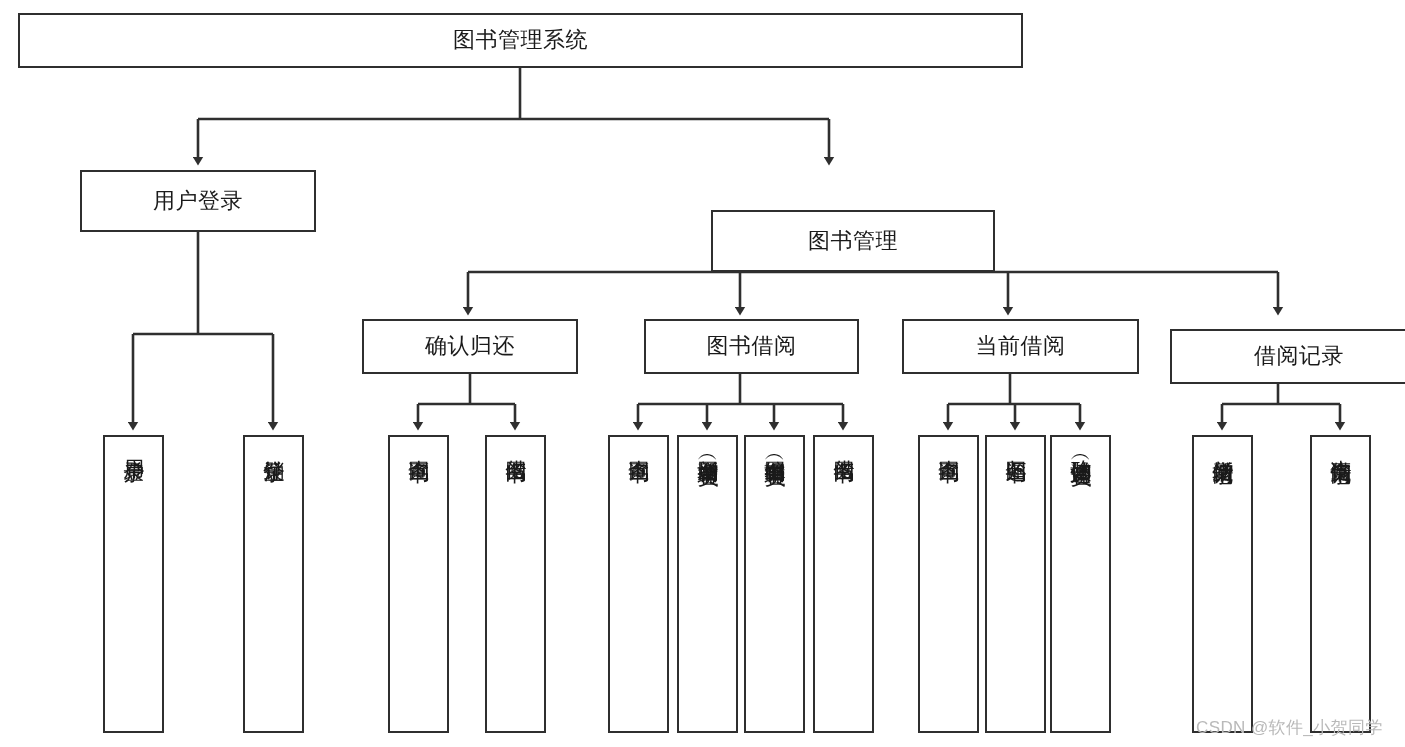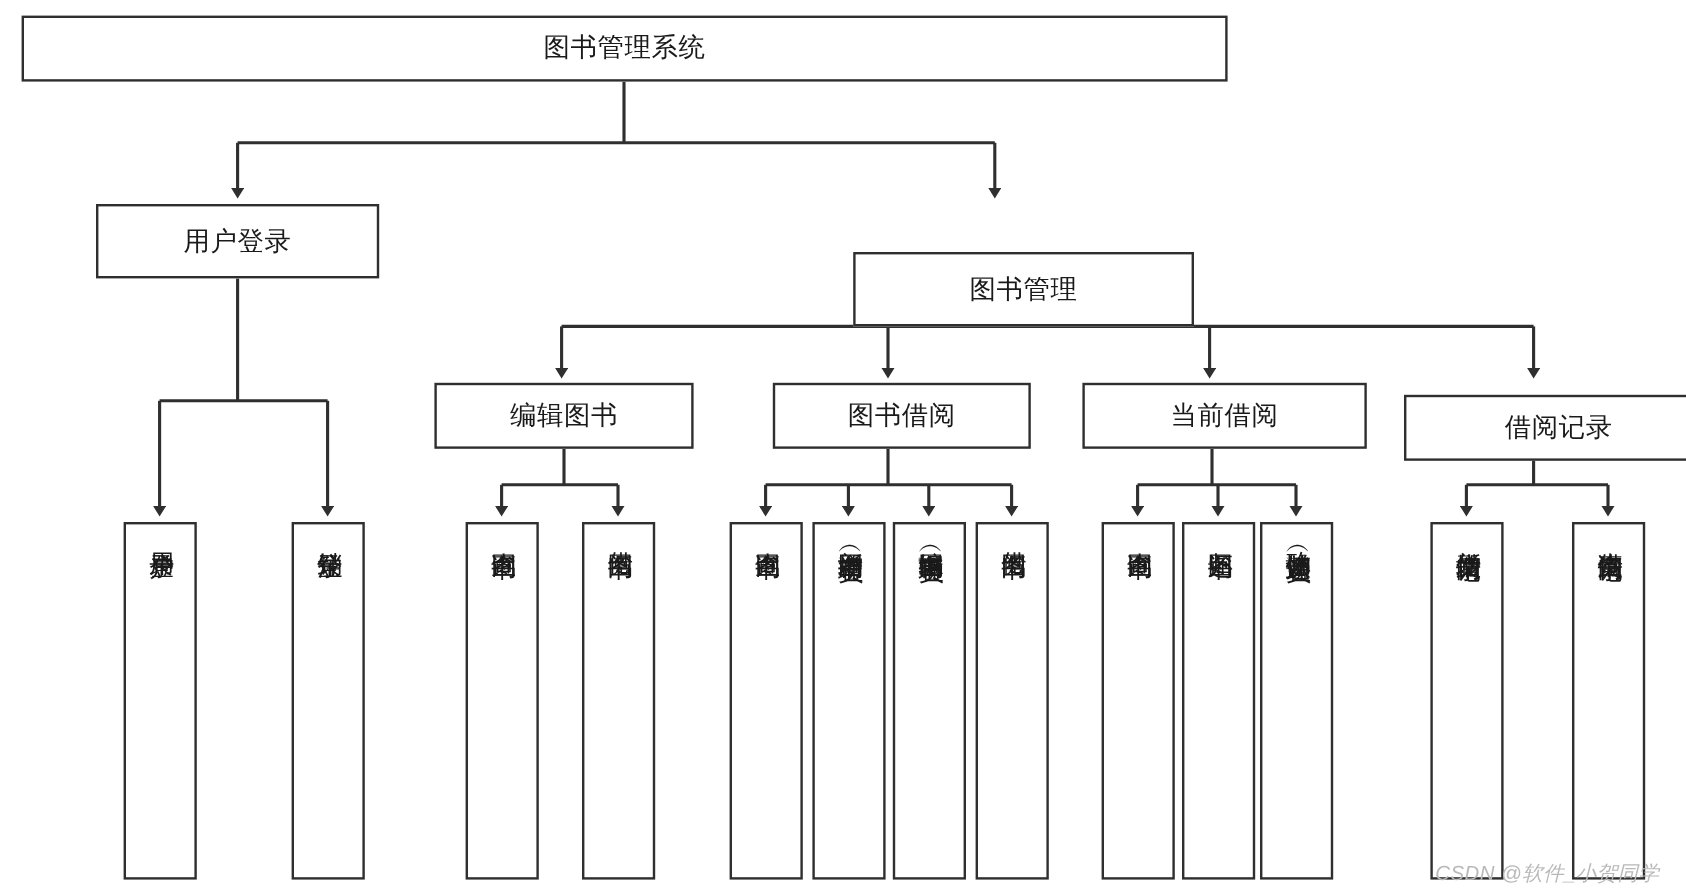--- a/index.html
+++ b/index.html
@@ -123,21 +123,21 @@
   </div>
 
   <div class="node node-h" style="left:80px; top:170px; width:236px; height:62px;">
     <span class="node-label">用户登录</span>
   </div>
   <div class="node node-h" style="left:711px; top:170px; width:284px; height:62px;margin-top:40px;">
     <span class="node-label">图书管理</span>
   </div>
 
   <div class="node node-h" style="left:362px; top:319px; width:216px; height:55px;">
-    <span class="node-label">编辑图书</span>
+    <span class="node-label">确认归还</span>
   </div>
   <div class="node node-h" style="left:633px; top:319px; width:215px; height:55px;margin-left:11px;">
     <span class="node-label">图书借阅</span>
   </div>
   <div class="node node-h" style="left:902px; top:319px; width:237px; height:55px;">
     <span class="node-label">当前借阅</span>
   </div>
   <div class="node node-h" style="left:1170px; top:329px; width:258px; height:55px;">
     <span class="node-label">借阅记录</span>
   </div>
@@ -179,15 +179,15 @@
     <span class="node-label">确认归还（管理员）</span>
   </div>
 
   <div class="node node-v" style="left:1192px; top:435px; width:61px; height:298px;">
     <span class="node-label">新增借阅记录</span>
   </div>
   <div class="node node-v" style="left:1310px; top:435px; width:61px; height:298px;">
     <span class="node-label">查询借阅记录</span>
   </div>
 
-  <div class="watermark" style="left:1196px; top:716px;font-style:italic;">CSDN @软件_小贺同学</div>
+  <div class="watermark" style="left:1196px; top:716px;">CSDN @软件_小贺同学</div>
 
 </div>
 
 </body></html>

